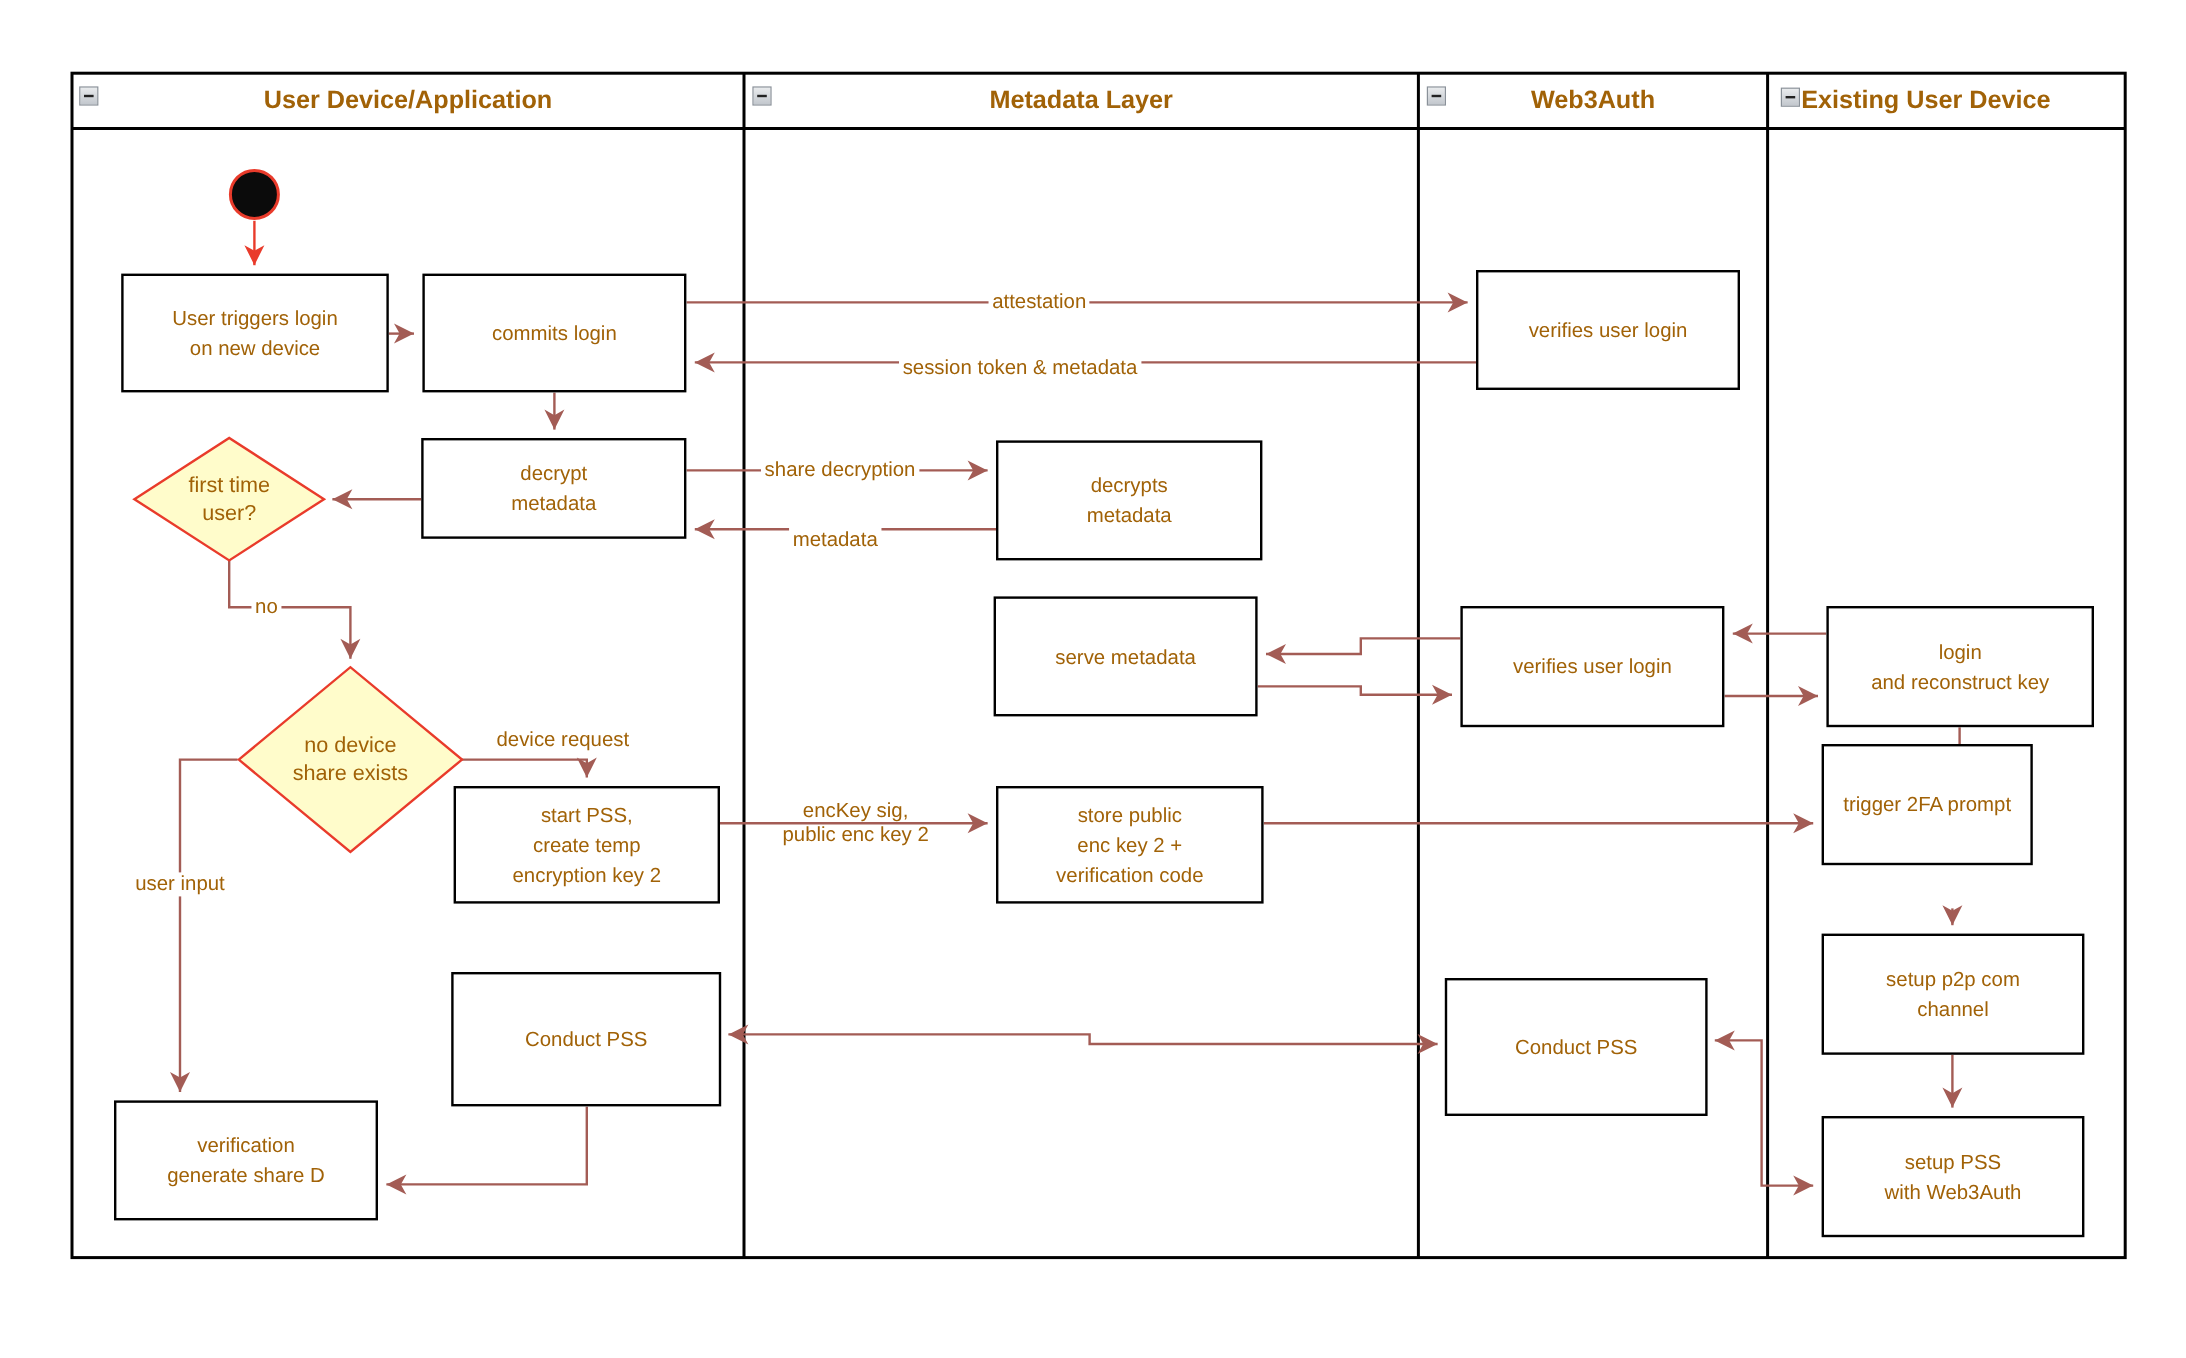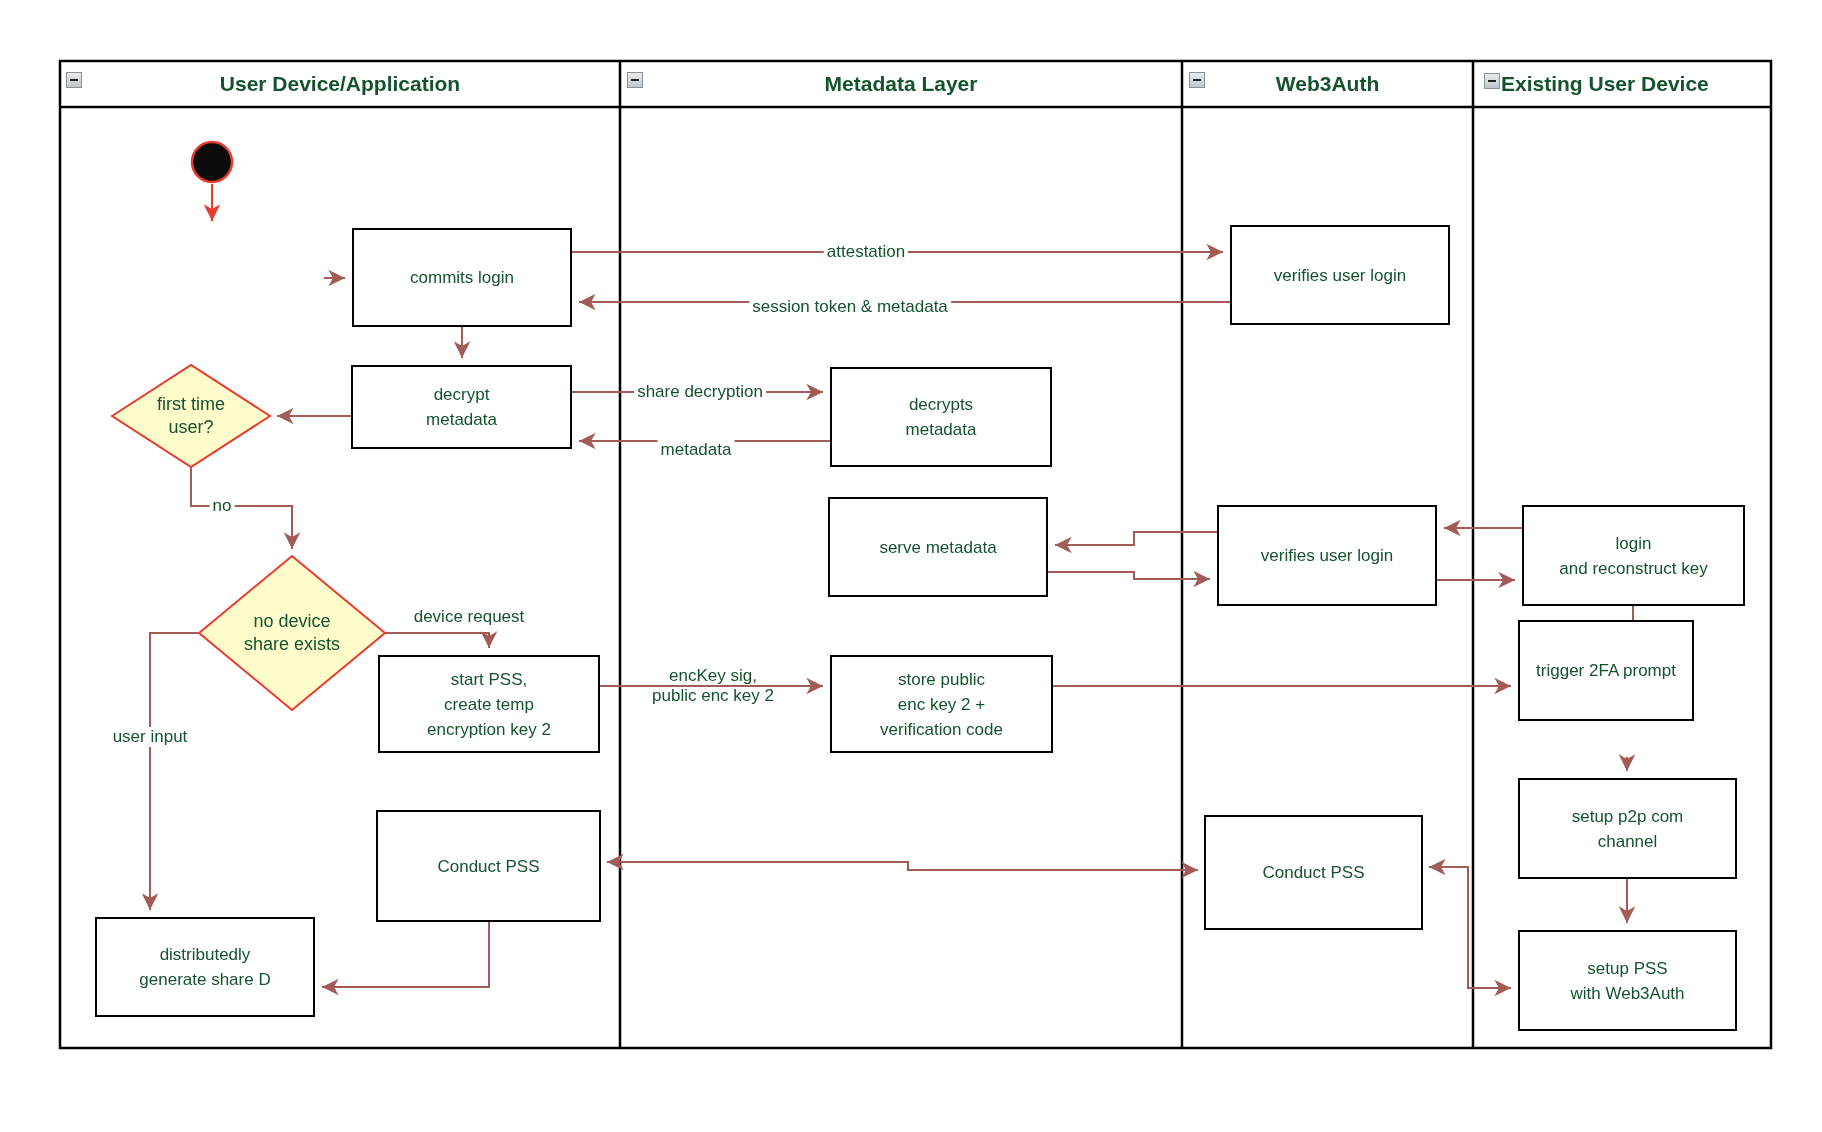--- a/index.html
+++ b/index.html
@@ -1,17 +1,17 @@
 <!DOCTYPE html>
 <html><head>
 <meta charset="utf-8">
 <style>
   html,body{margin:0;padding:0;background:#ffffff;}
   #canvas{position:relative;width:1822px;height:1132px;background:#ffffff;
-          font-family:"Liberation Sans", sans-serif;color:#14532d;overflow:hidden;}
+          font-family:"Liberation Sans", sans-serif;color:#a16207;overflow:hidden;}
   svg.layer{position:absolute;left:0;top:0;}
   .node{position:absolute;background:#fff;border:2px solid #000;
         display:flex;flex-direction:column;align-items:center;justify-content:center;
         text-align:center;font-size:17px;line-height:25px;box-sizing:border-box;}
   .lane-title{position:absolute;height:46px;display:flex;align-items:center;justify-content:center;
         font-size:21px;font-weight:700;}
   .lane-title.left{justify-content:flex-start;}
   .collapse{position:absolute;width:16px;height:16px;background:linear-gradient(#e9ebed,#c2c7cd);
         border:1px solid #8a9199;box-sizing:border-box;display:flex;align-items:center;justify-content:center;}
   .collapse .minus{width:8px;height:2px;background:#222;}
@@ -94,37 +94,41 @@
   <div class="collapse" style="left:627px;top:72px;">
       <div class="minus"></div>
     </div>
   <div class="collapse" style="left:1189px;top:72px;">
       <div class="minus"></div>
     </div>
   <div class="collapse" style="left:1484px;top:73px;">
       <div class="minus"></div>
     </div>
 
+  <div class="node" style="left:101px;top:228px;width:223px;height:99px;">
+    <div>User triggers login</div>
+    <div>on new device</div>
+  </div>
   <div class="node" style="left:352px;top:228px;width:220px;height:99px;align-items:center;">
     <div>commits login</div>
   </div>
   <div class="node" style="left:351px;top:365px;width:221px;height:84px;">
     <div>decrypt</div>
     <div>metadata</div>
   </div>
   <div class="node" style="left:378px;top:655px;width:222px;height:98px;">
     <div>start PSS,</div>
     <div>create temp</div>
     <div>encryption key 2</div>
   </div>
   <div class="node" style="left:376px;top:810px;width:225px;height:112px;">
     <div>Conduct PSS</div>
   </div>
   <div class="node" style="left:95px;top:917px;width:220px;height:100px;">
-    <div>distributedly</div>
+    <div>verification</div>
     <div>generate share D</div>
   </div>
   <div class="node" style="left:830px;top:367px;width:222px;height:100px;">
     <div>decrypts</div>
     <div>metadata</div>
   </div>
   <div class="node" style="left:828px;top:497px;width:220px;height:100px;">
     <div>serve metadata</div>
   </div>
   <div class="node" style="left:830px;top:655px;width:223px;height:98px;">

